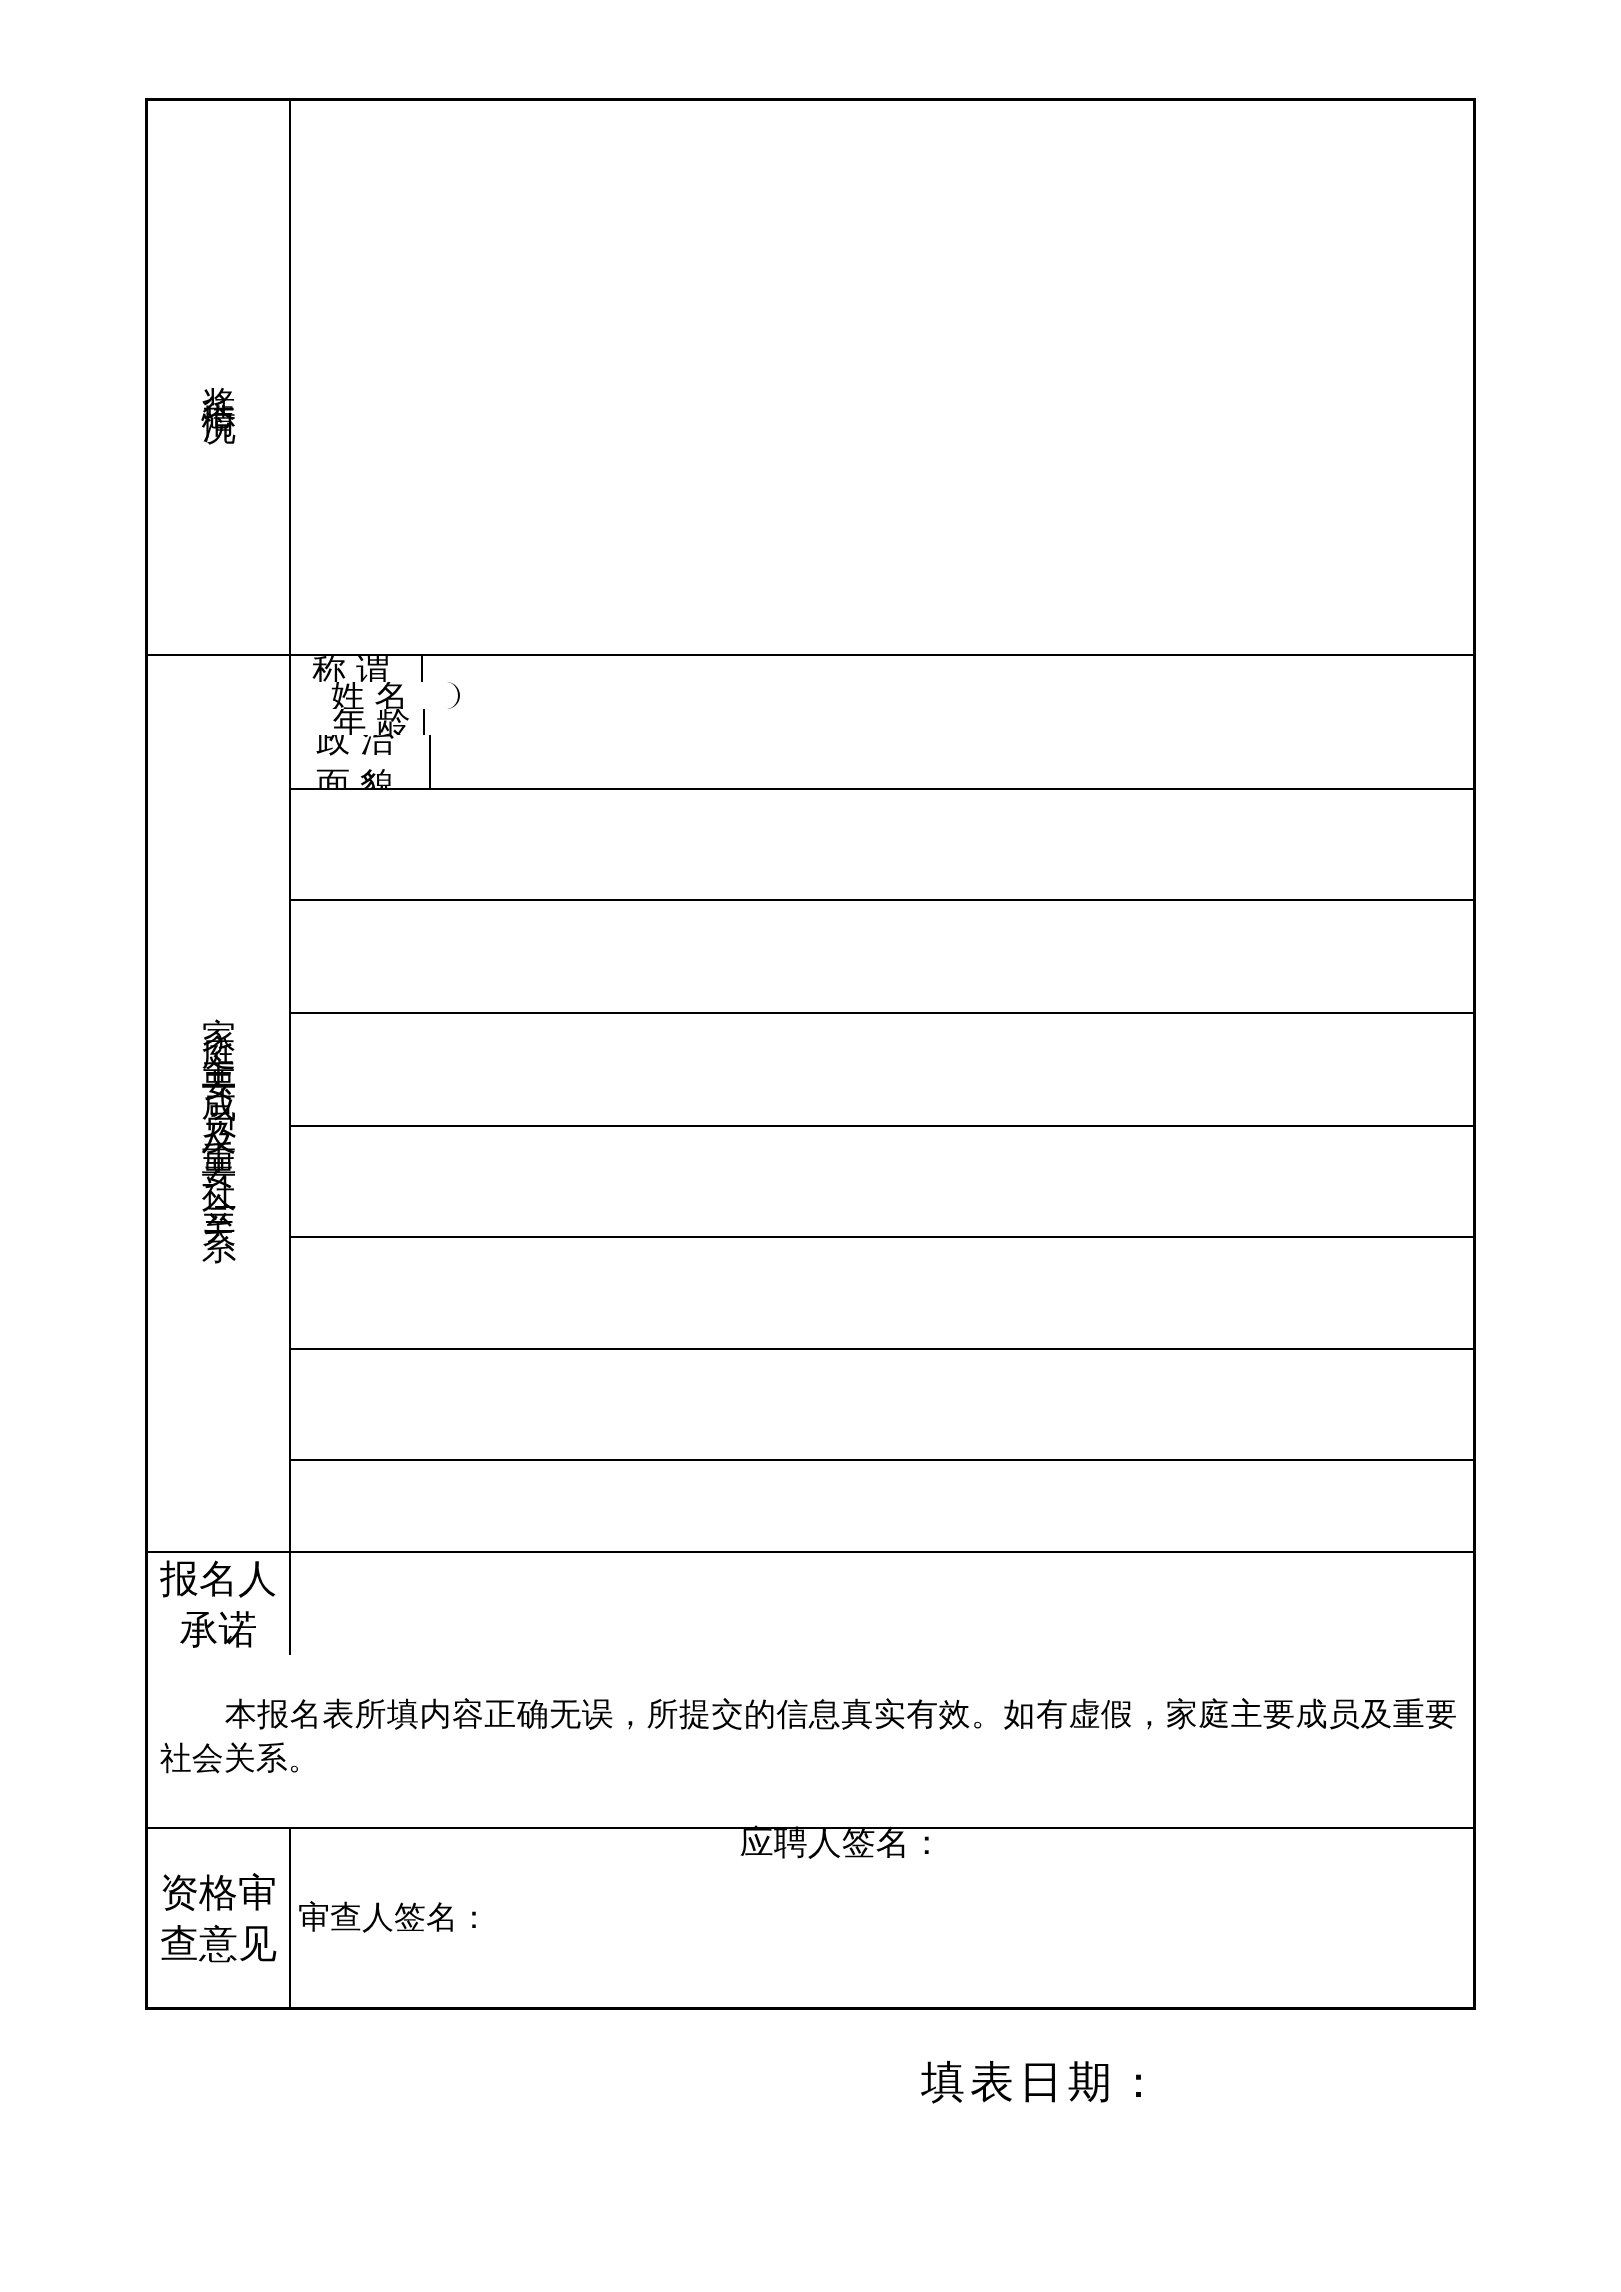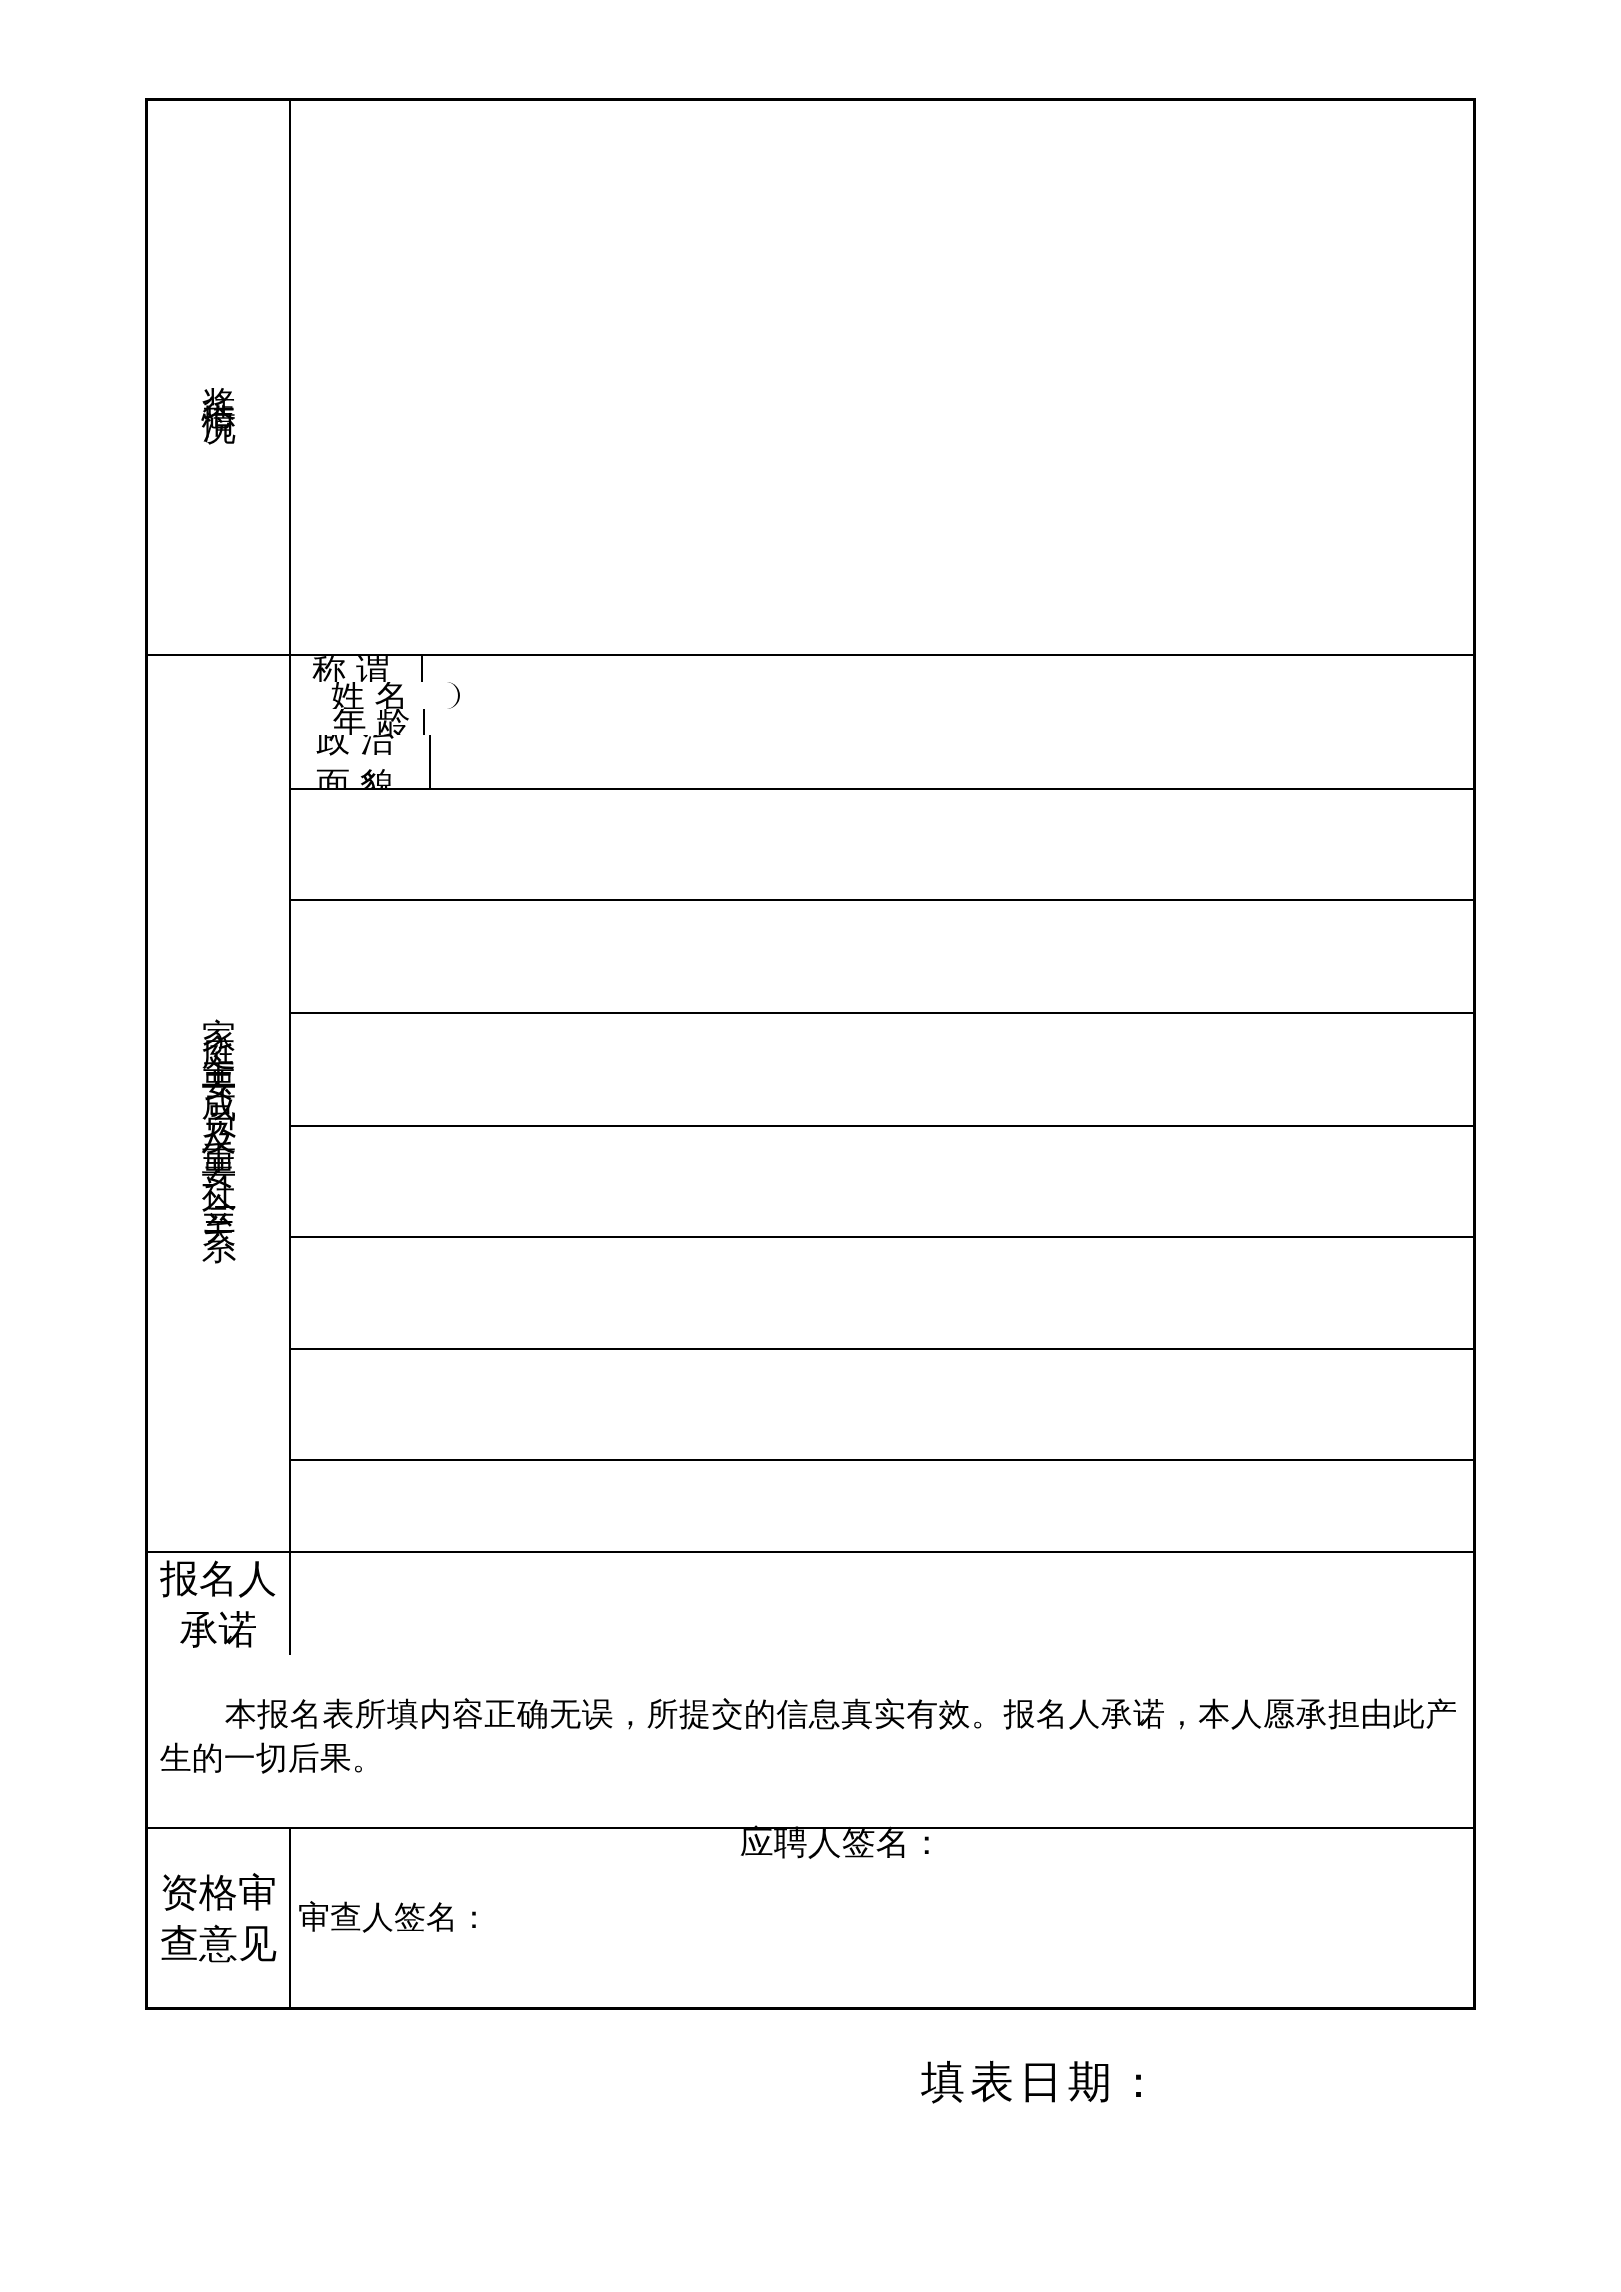--- a/index.html
+++ b/index.html
@@ -213,21 +213,21 @@
             </div>
           </div>
       </div>
     </div>
 
     <div class="section s3">
       <div class="label-col">
         <span class="block-label">报名人承诺</span>
       </div>
       <div class="content-col commit-content">
-        <p class="commit-text">本报名表所填内容正确无误，所提交的信息真实有效。报名人承诺，本人愿承担由此产生的一切后果。</p>
+        <p class="commit-text">本报名表所填内容正确无误，所提交的信息真实有效。如有虚假，家庭主要成员及重要社会关系。</p>
         <div class="commit-sign">应聘人签名：</div>
       </div>
     </div>
 
     <div class="section s4">
       <div class="label-col">
         <span class="block-label">资格审查意见</span>
       </div>
       <div class="content-col review-content">
         <span class="review-sign">审查人签名：</span>

